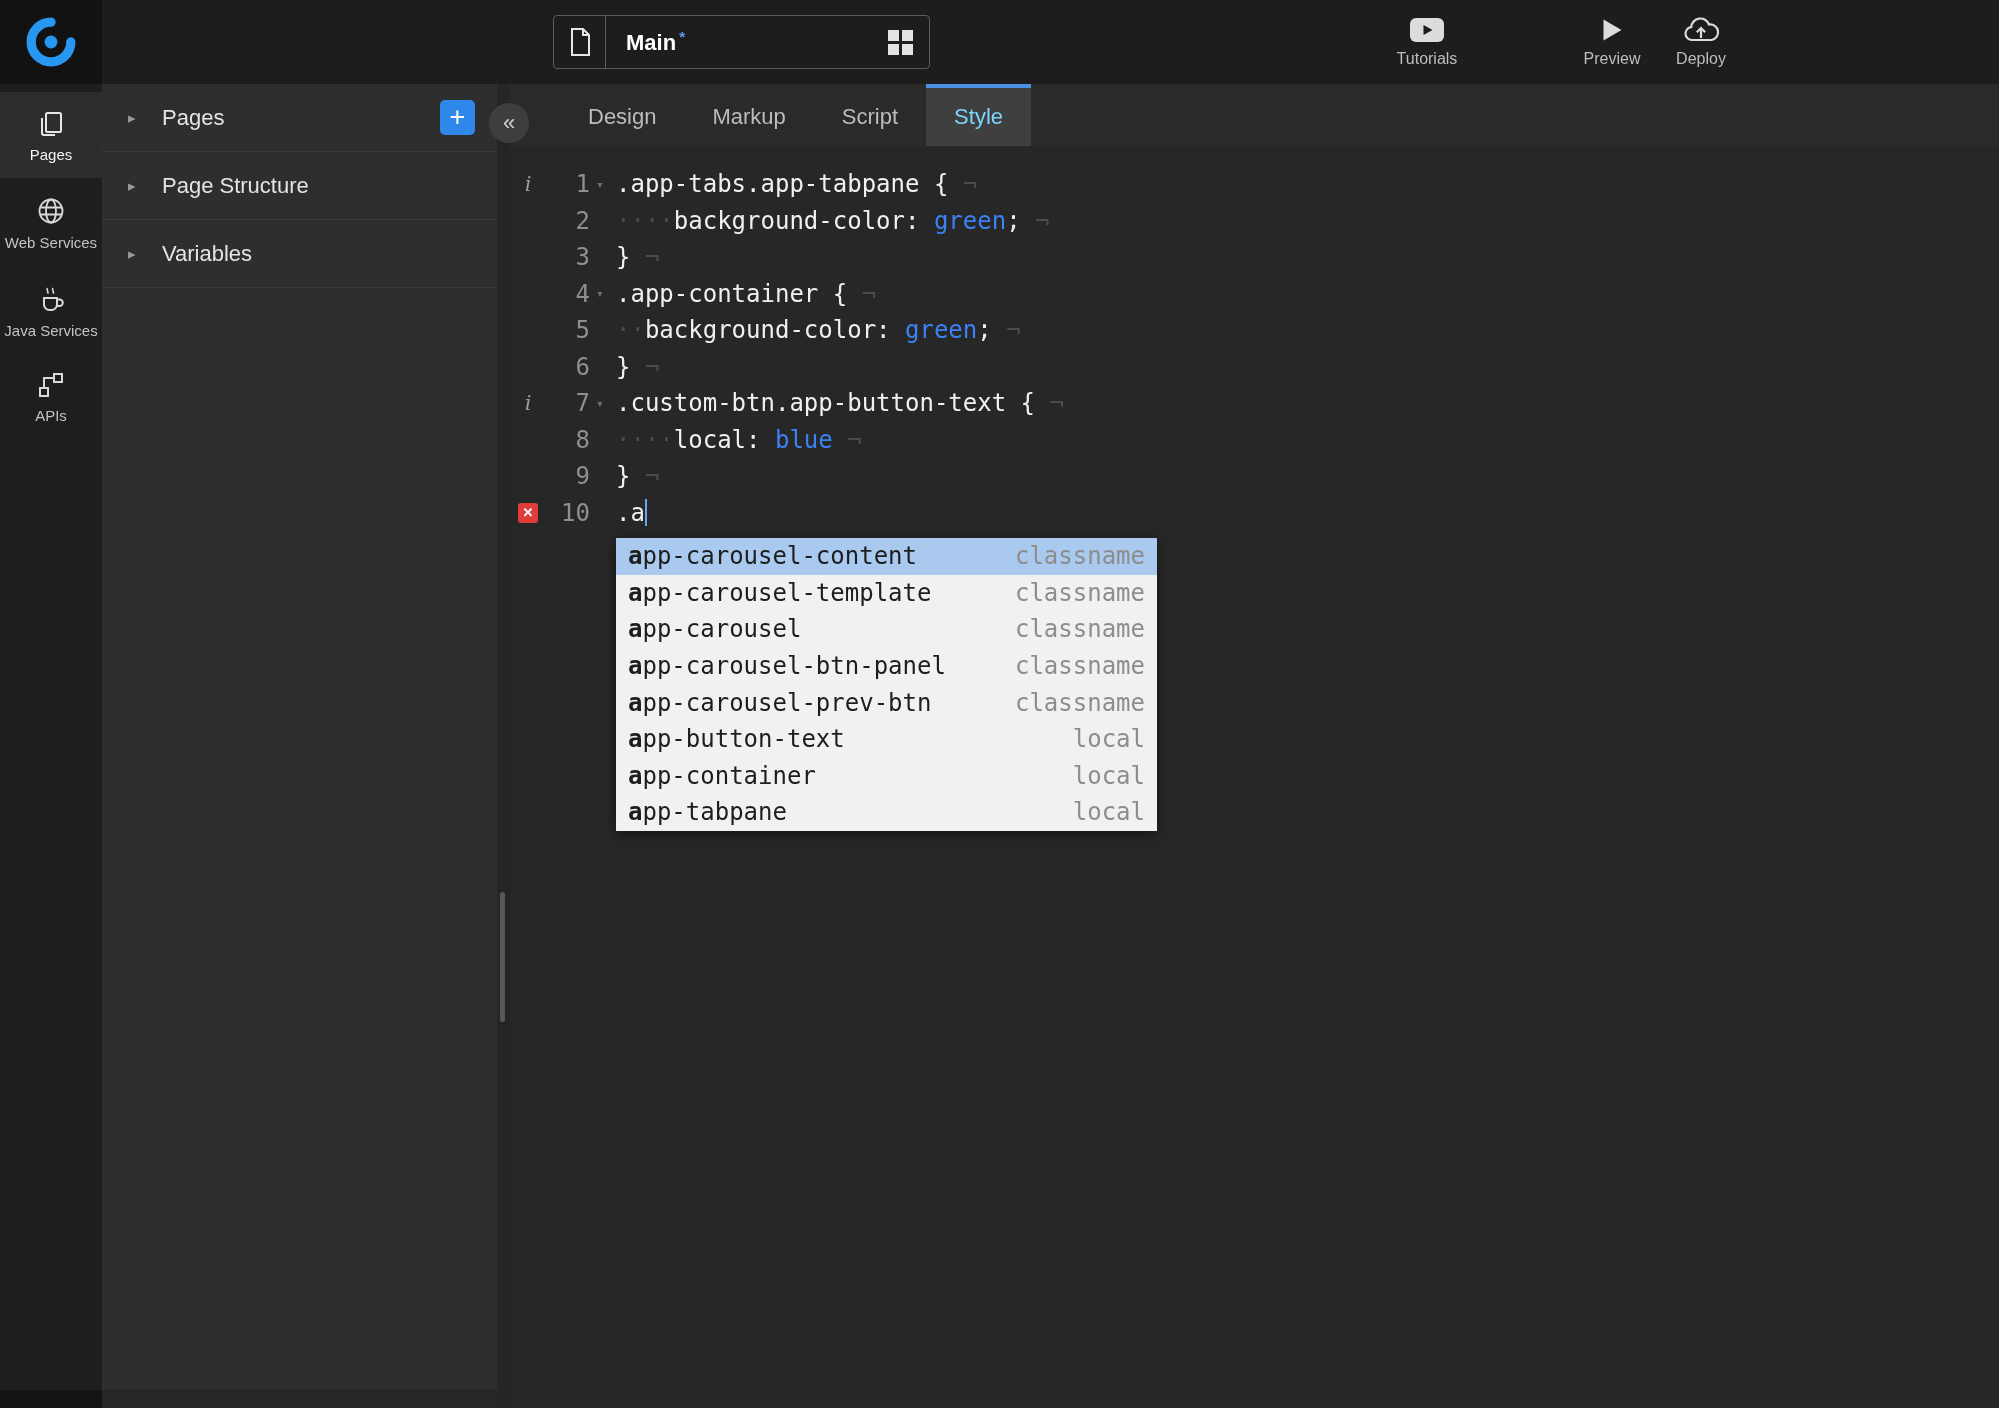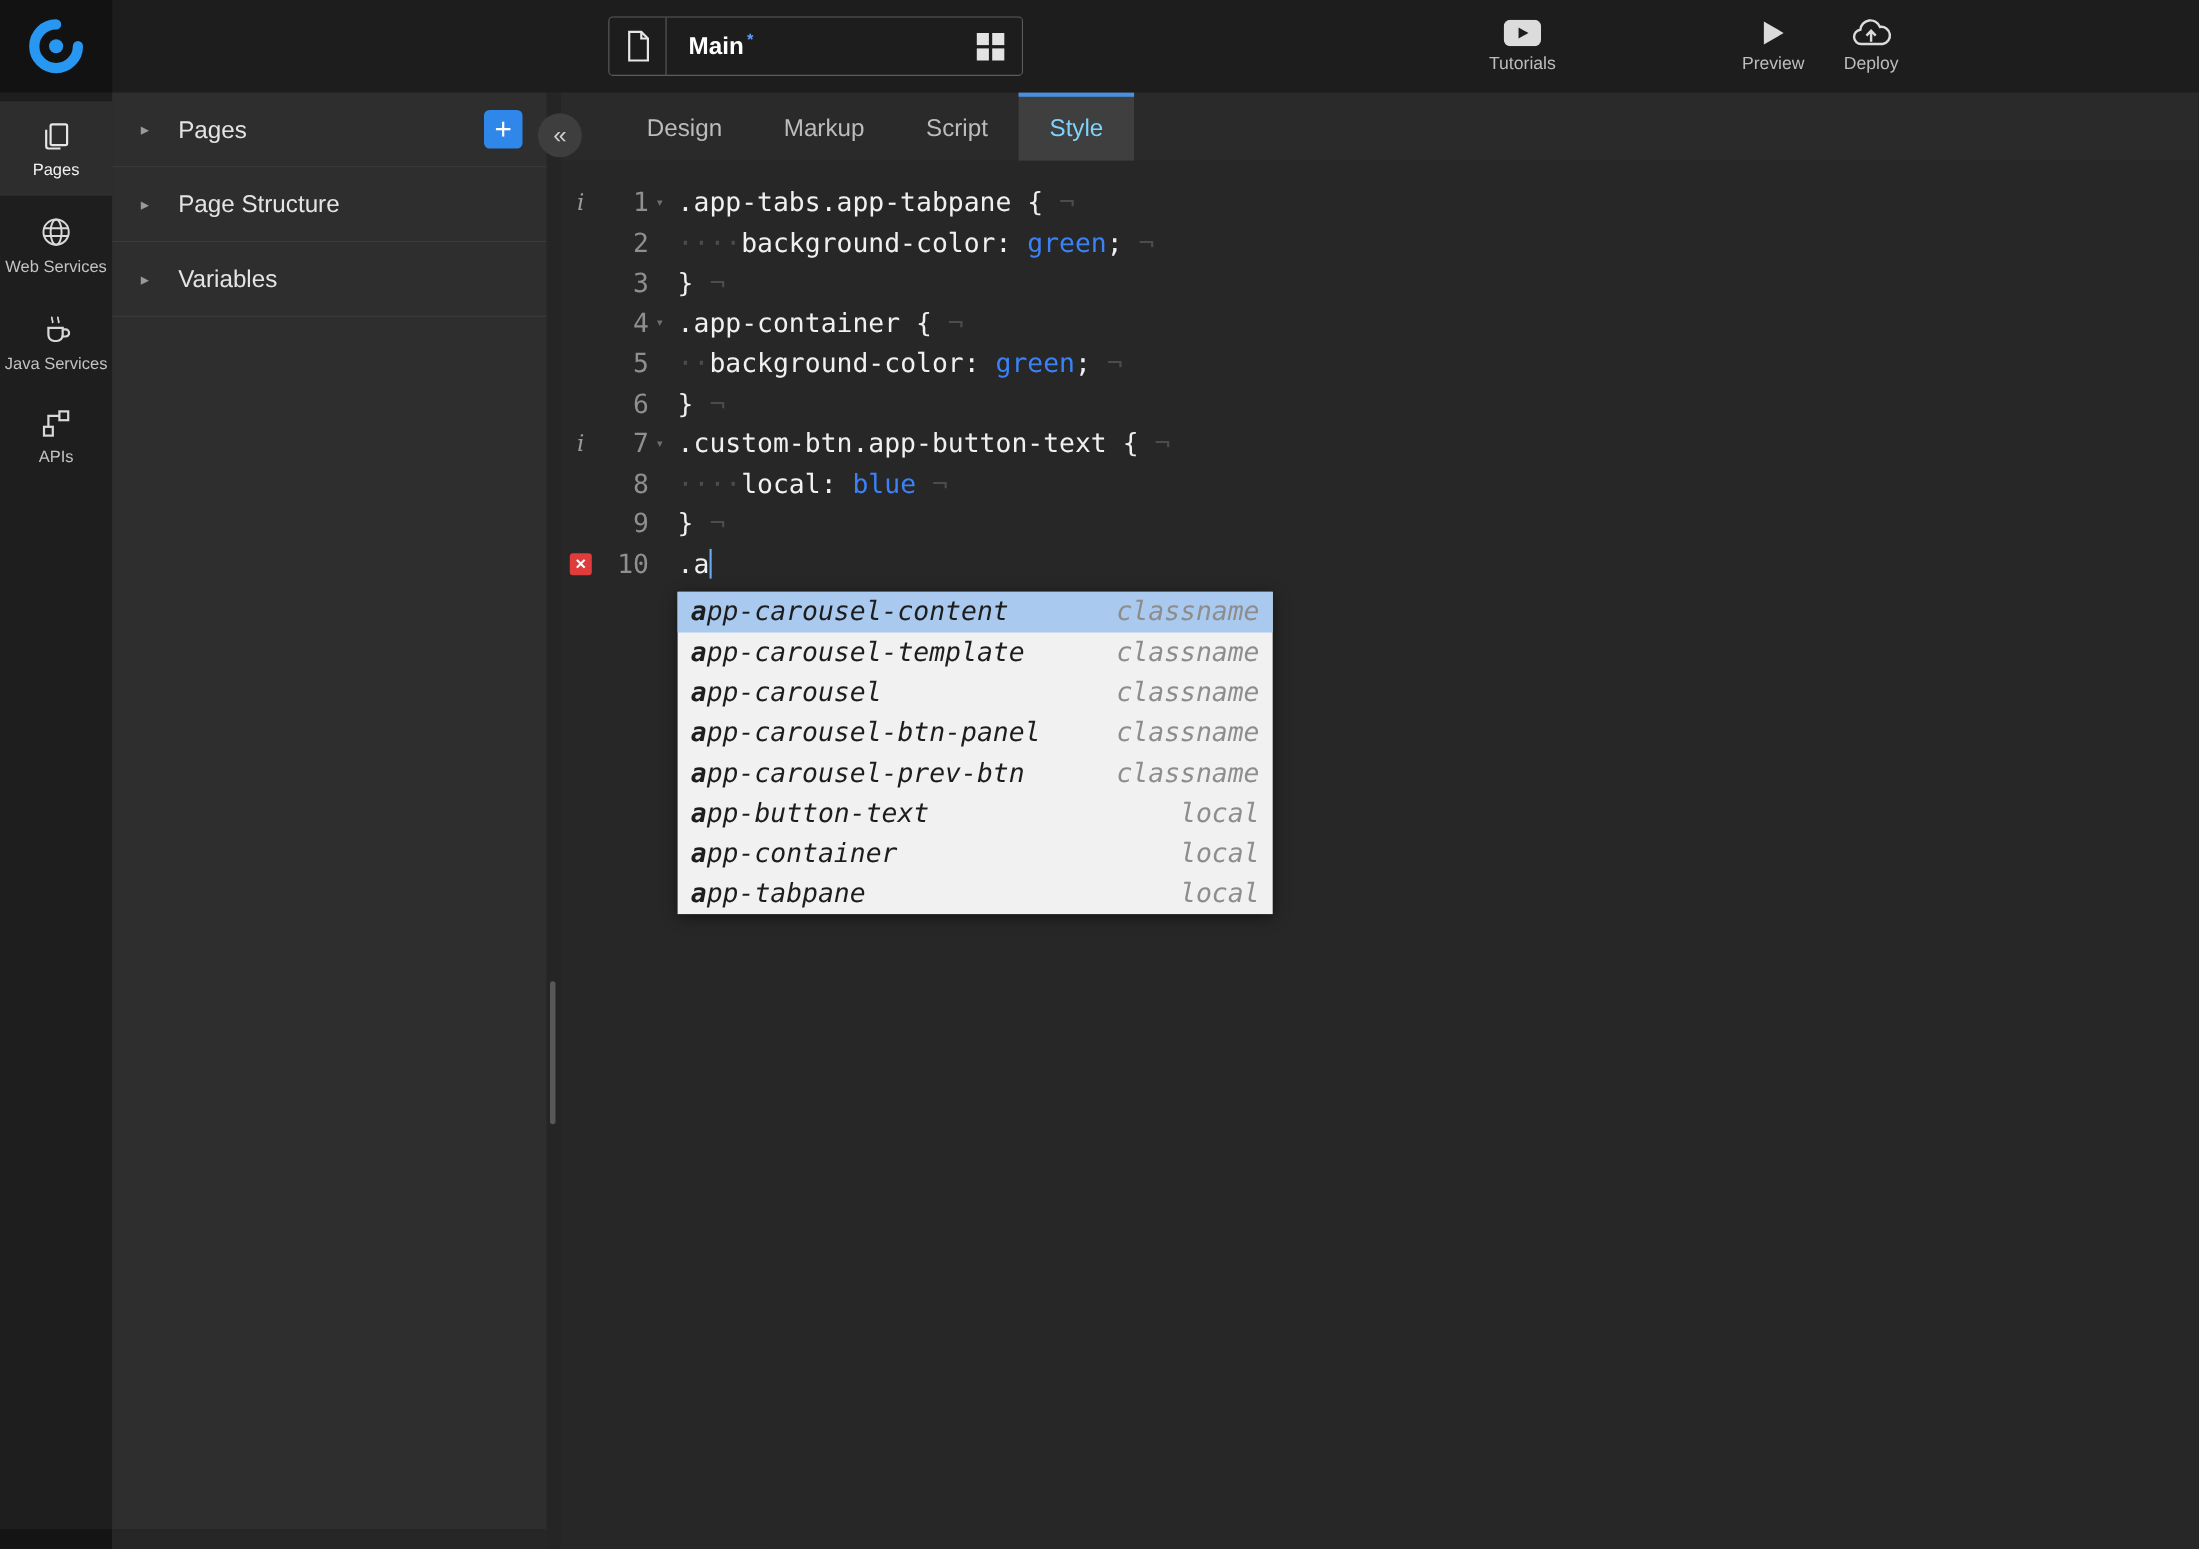--- a/index.html
+++ b/index.html
@@ -14,21 +14,21 @@
   .page-selector { position:absolute; left:553px; top:15px; width:377px; height:54px; border:1px solid #5c5c5c; border-radius:4px; display:flex; align-items:center; }
   .page-icon-cell { width:52px; height:100%; border-right:1px solid #5c5c5c; display:flex; align-items:center; justify-content:center; cursor:pointer; }
   .page-name { margin-left:20px; color:#ffffff; font-size:22px; font-weight:bold; cursor:pointer; }
   .page-name sup { color:#5c9eff; font-size:15px; margin-left:3px; font-weight:bold; }
   .grid-cell { margin-left:auto; margin-right:16px; cursor:pointer; }
   .grid-icon { display:grid; grid-template-columns:11px 11px; grid-gap:3px; }
   .grid-icon span { width:11px; height:11px; background:#e3e3e3; }
   .tb-action { position:absolute; top:15px; width:120px; display:flex; flex-direction:column; align-items:center; cursor:pointer; background:none; border:none; }
   .tb-action .icn { height:30px; display:flex; align-items:center; }
   .tb-action .lbl { margin-top:5px; font-size:16px; color:#bdbdbd; }
-  .act-tutorials { left:1324px; }
+  .act-tutorials { left:1367px; }
   .act-preview { left:1552px; }
   .act-deploy { left:1641px; }
 
   
   .sidebar { position:absolute; left:0; top:84px; width:102px; height:1324px; background:#1e1e1e; padding-top:8px; }
   .side-item { width:102px; padding:17px 4px 13px; display:flex; flex-direction:column; align-items:center; cursor:pointer; }
   .side-item.active { background:#2d2d2d; }
   .si-label { margin-top:7px; font-size:15px; color:#c3c3c3; text-align:center; line-height:1.25; }
   .side-item.active .si-label { color:#f2f2f2; }
 
@@ -60,21 +60,21 @@
   .g-num { width:44px; text-align:right; color:#8f8f8f; }
   .g-fold { width:26px; padding-left:6px; color:#6e6e6e; font-size:13px; }
   .code-text { white-space:pre; color:#f0f0f0; }
   .tok-plain { color:#f0f0f0; }
   .tok-value { color:#3b82f6; }
   .ws { color:#4c4c4c; }
   .eol { color:#4c4c4c; }
   .cursor { display:inline-block; width:2px; height:27px; background:#64a8f0; vertical-align:-5px; }
 
   .autocomplete { position:absolute; left:106px; top:392px; width:541px; background:#f1f1f1; box-shadow:0 3px 12px rgba(0,0,0,0.5); }
-  .ac-row { height:36.6px; display:flex; align-items:center; justify-content:space-between; padding:0 12px; cursor:pointer;font-style:italic; }
+  .ac-row { height:36.6px; display:flex; align-items:center; justify-content:space-between; padding:0 12px; cursor:pointer; }
   .ac-row.selected { background:#a9c9ee; }
   .ac-label { color:#1d1d1d; }
   .ac-label b { font-weight:bold; }
   .ac-kind { color:#8d8d8d; }
 </style>
 </head>
 <body>
 
 <div class="topbar">
   <div class="logo-block">

